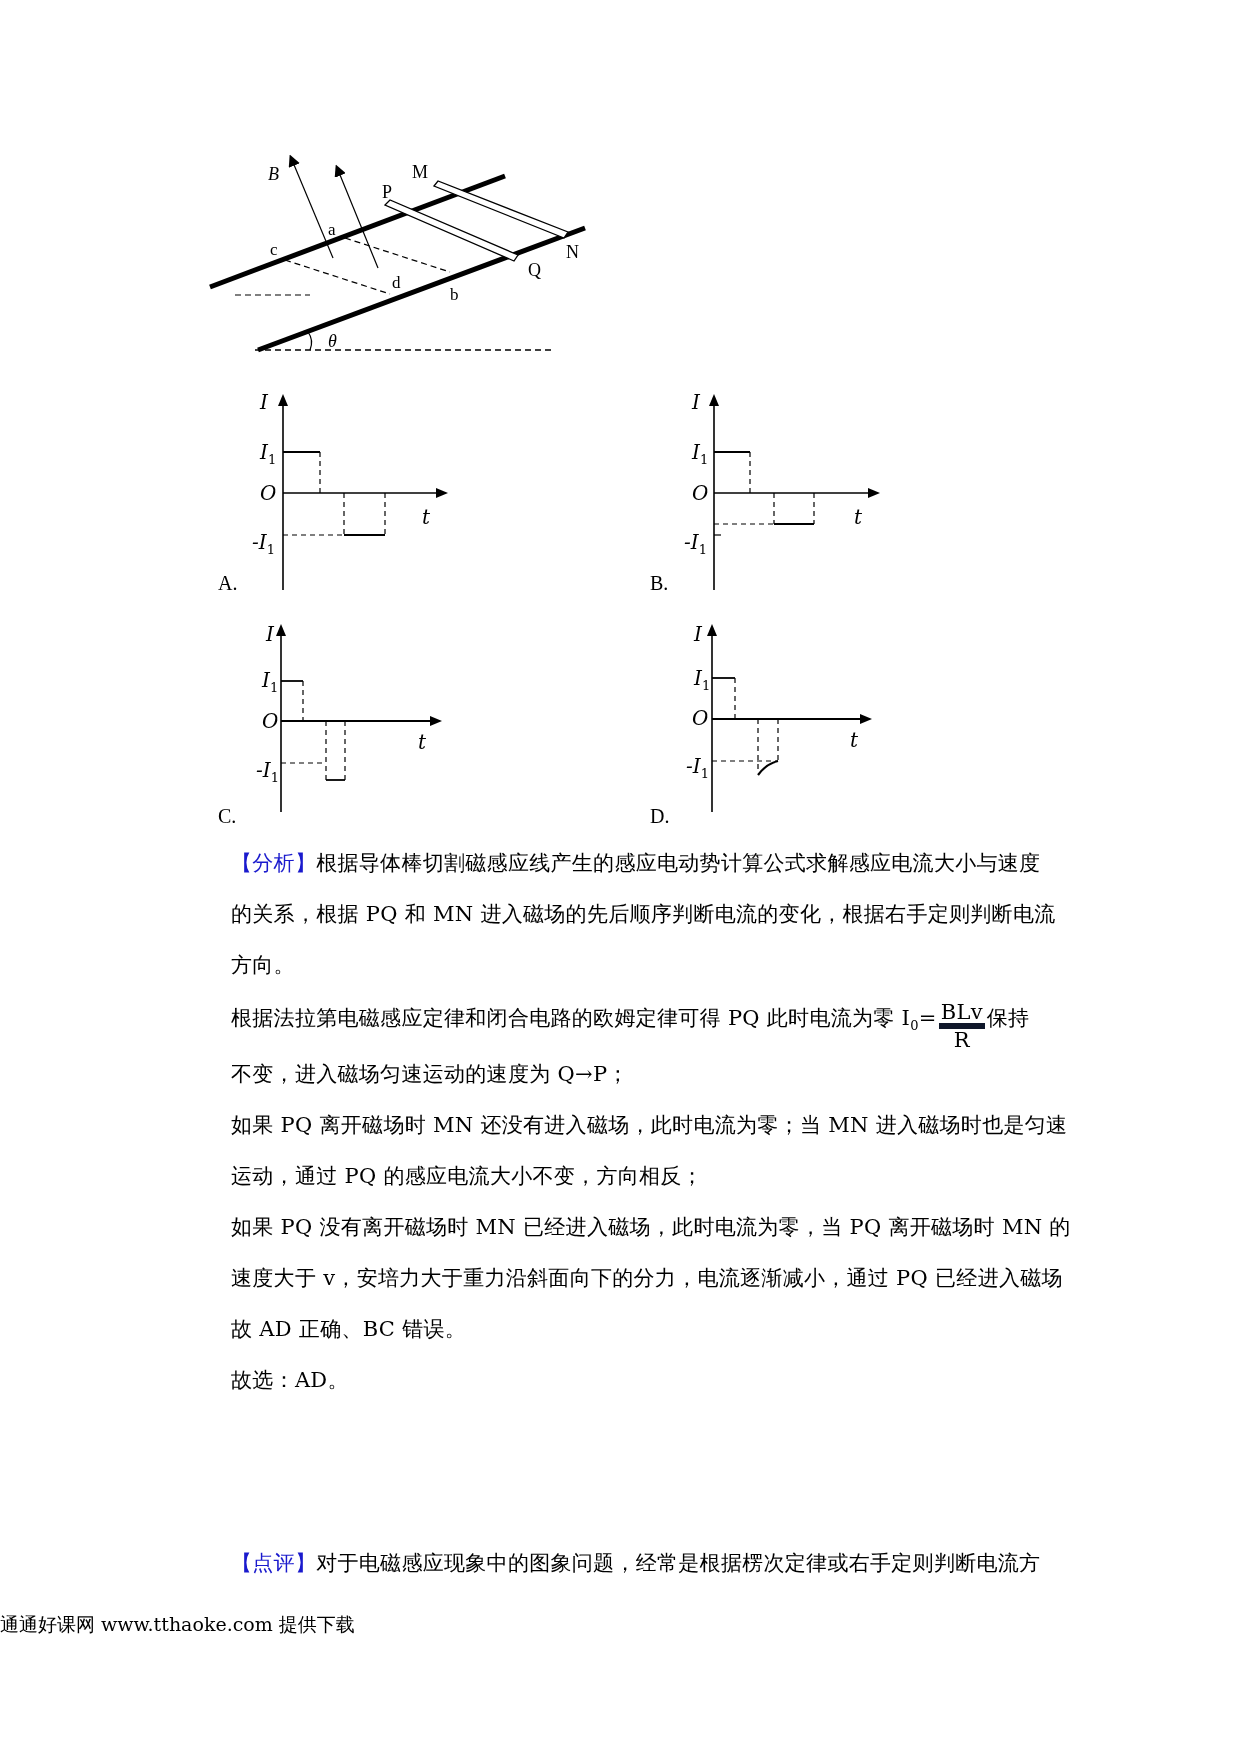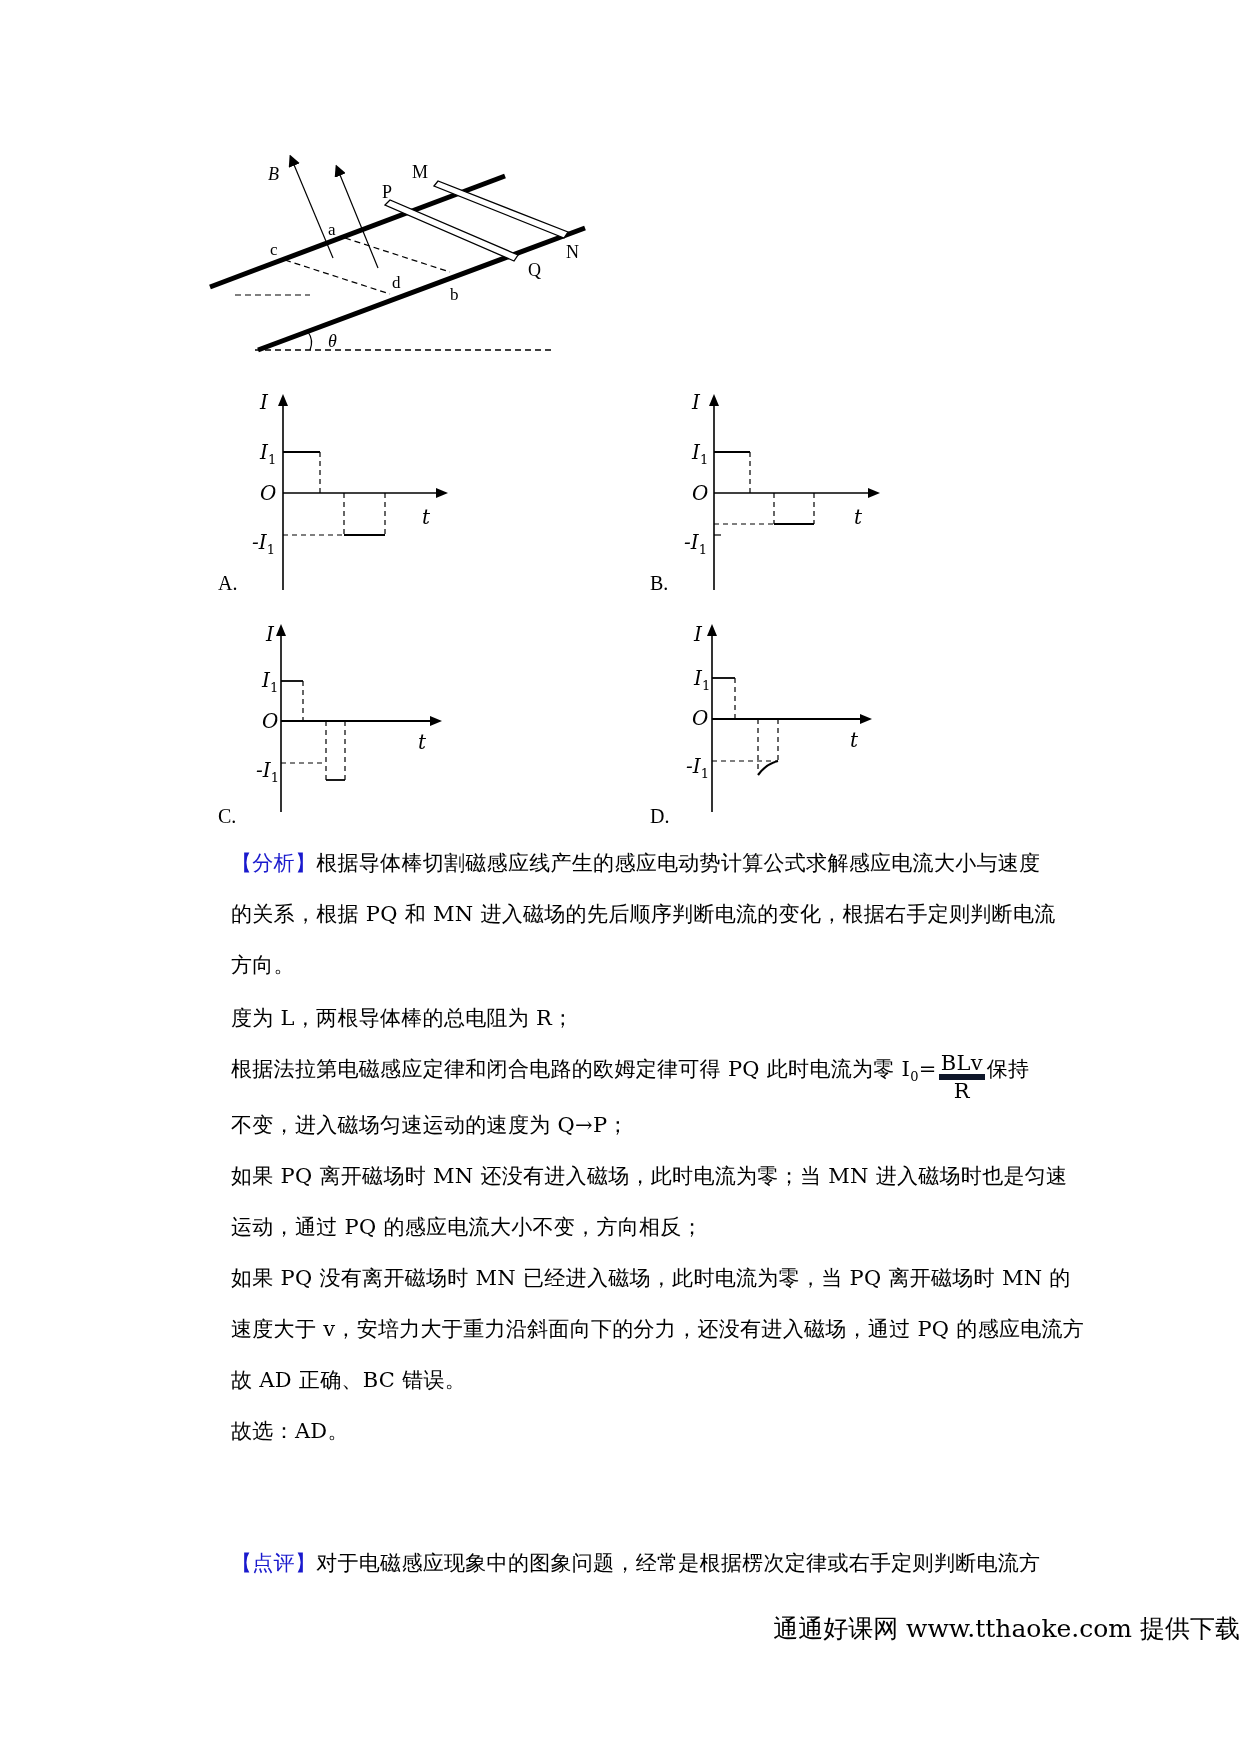--- a/index.html
+++ b/index.html
@@ -7,21 +7,21 @@
          font-family: "DejaVu Serif", "Liberation Serif", serif; color: #000; }
   .abs { position: absolute; }
   svg text { font-family: "Liberation Serif", "DejaVu Serif", serif; }
   .para { position: absolute; left: 218px; width: 840px; font-size: 21px; line-height: 51px; letter-spacing: 0.3px; margin-left: 13px; }
   .line { white-space: nowrap; height: 51px; }
   .tag { color: #1a1acd; }
   .frac { display: inline-block; vertical-align: middle; text-align: center; line-height: 22px; margin: 0 2px; position: relative; top: 6px; }
   .frac .num { display: block; border-bottom: 6px solid #0f172a; padding: 0 2px; }
   .frac .den { display: block; }
   .opt-label { position: absolute; font-size: 20px; font-family: "Liberation Serif", serif; }
-  .footer { position: absolute; top: 1612px; left: 0; width: 1240px; text-align: right; font-size: 25px; }
+  .footer { position: absolute; top: 1612px; left: 0; width: 1240px; text-align: left; font-size: 19px; }
 </style>
 </head>
 <body>
 
 <svg class="abs" style="left:200px;top:150px" width="420" height="230" viewBox="0 0 420 230">
   <defs>
     <marker id="arrB" markerWidth="10" markerHeight="10" refX="5" refY="5" orient="auto">
       <path d="M0,0 L10,5 L0,10 z" fill="#000"></path>
     </marker>
   </defs>
@@ -142,27 +142,26 @@
 </div>
 <span class="opt-label" style="left:650px;top:805px">D.</span>
 
 <div class="para" style="top:838px">
   <div class="line"><span class="tag">【分析】</span><span>根据导体棒切割磁感应线产生的感应电动势计算公式求解感应电流大小与速度</span></div>
   <div class="line">的关系，根据 PQ 和 MN 进入磁场的先后顺序判断电流的变化，根据右手定则判断电流</div>
   <div class="line">方向。</div>
 </div>
 
 <div class="para" style="top:993px">
-  <div class="line">度为 L，两根导体棒的总电阻为 R；</div>
   <div class="line" style="height:56px"><span>根据法拉第电磁感应定律和闭合电路的欧姆定律可得 PQ 此时电流为零 I</span><sub style="font-size:13px">0</sub><span>=</span><span class="frac"><span class="num">BLv</span><span class="den">R</span></span><span>保持</span></div>
   <div class="line">不变，进入磁场匀速运动的速度为 Q→P；</div>
   <div class="line">如果 PQ 离开磁场时 MN 还没有进入磁场，此时电流为零；当 MN 进入磁场时也是匀速</div>
   <div class="line">运动，通过 PQ 的感应电流大小不变，方向相反；</div>
   <div class="line">如果 PQ 没有离开磁场时 MN 已经进入磁场，此时电流为零，当 PQ 离开磁场时 MN 的</div>
-  <div class="line">速度大于 v，安培力大于重力沿斜面向下的分力，还没有进入磁场，通过 PQ 的感应电流方</div>
+  <div class="line">速度大于 v，安培力大于重力沿斜面向下的分力，电流逐渐减小，通过 PQ 已经进入磁场</div>
   <div class="line">故 AD 正确、BC 错误。</div>
   <div class="line">故选：AD。</div>
 </div>
 
 <div class="para" style="top:1538px">
   <div class="line"><span class="tag">【点评】</span><span>对于电磁感应现象中的图象问题，经常是根据楞次定律或右手定则判断电流方</span></div>
 </div>
 
 <div class="footer">通通好课网  www.tthaoke.com  提供下载</div>
 

